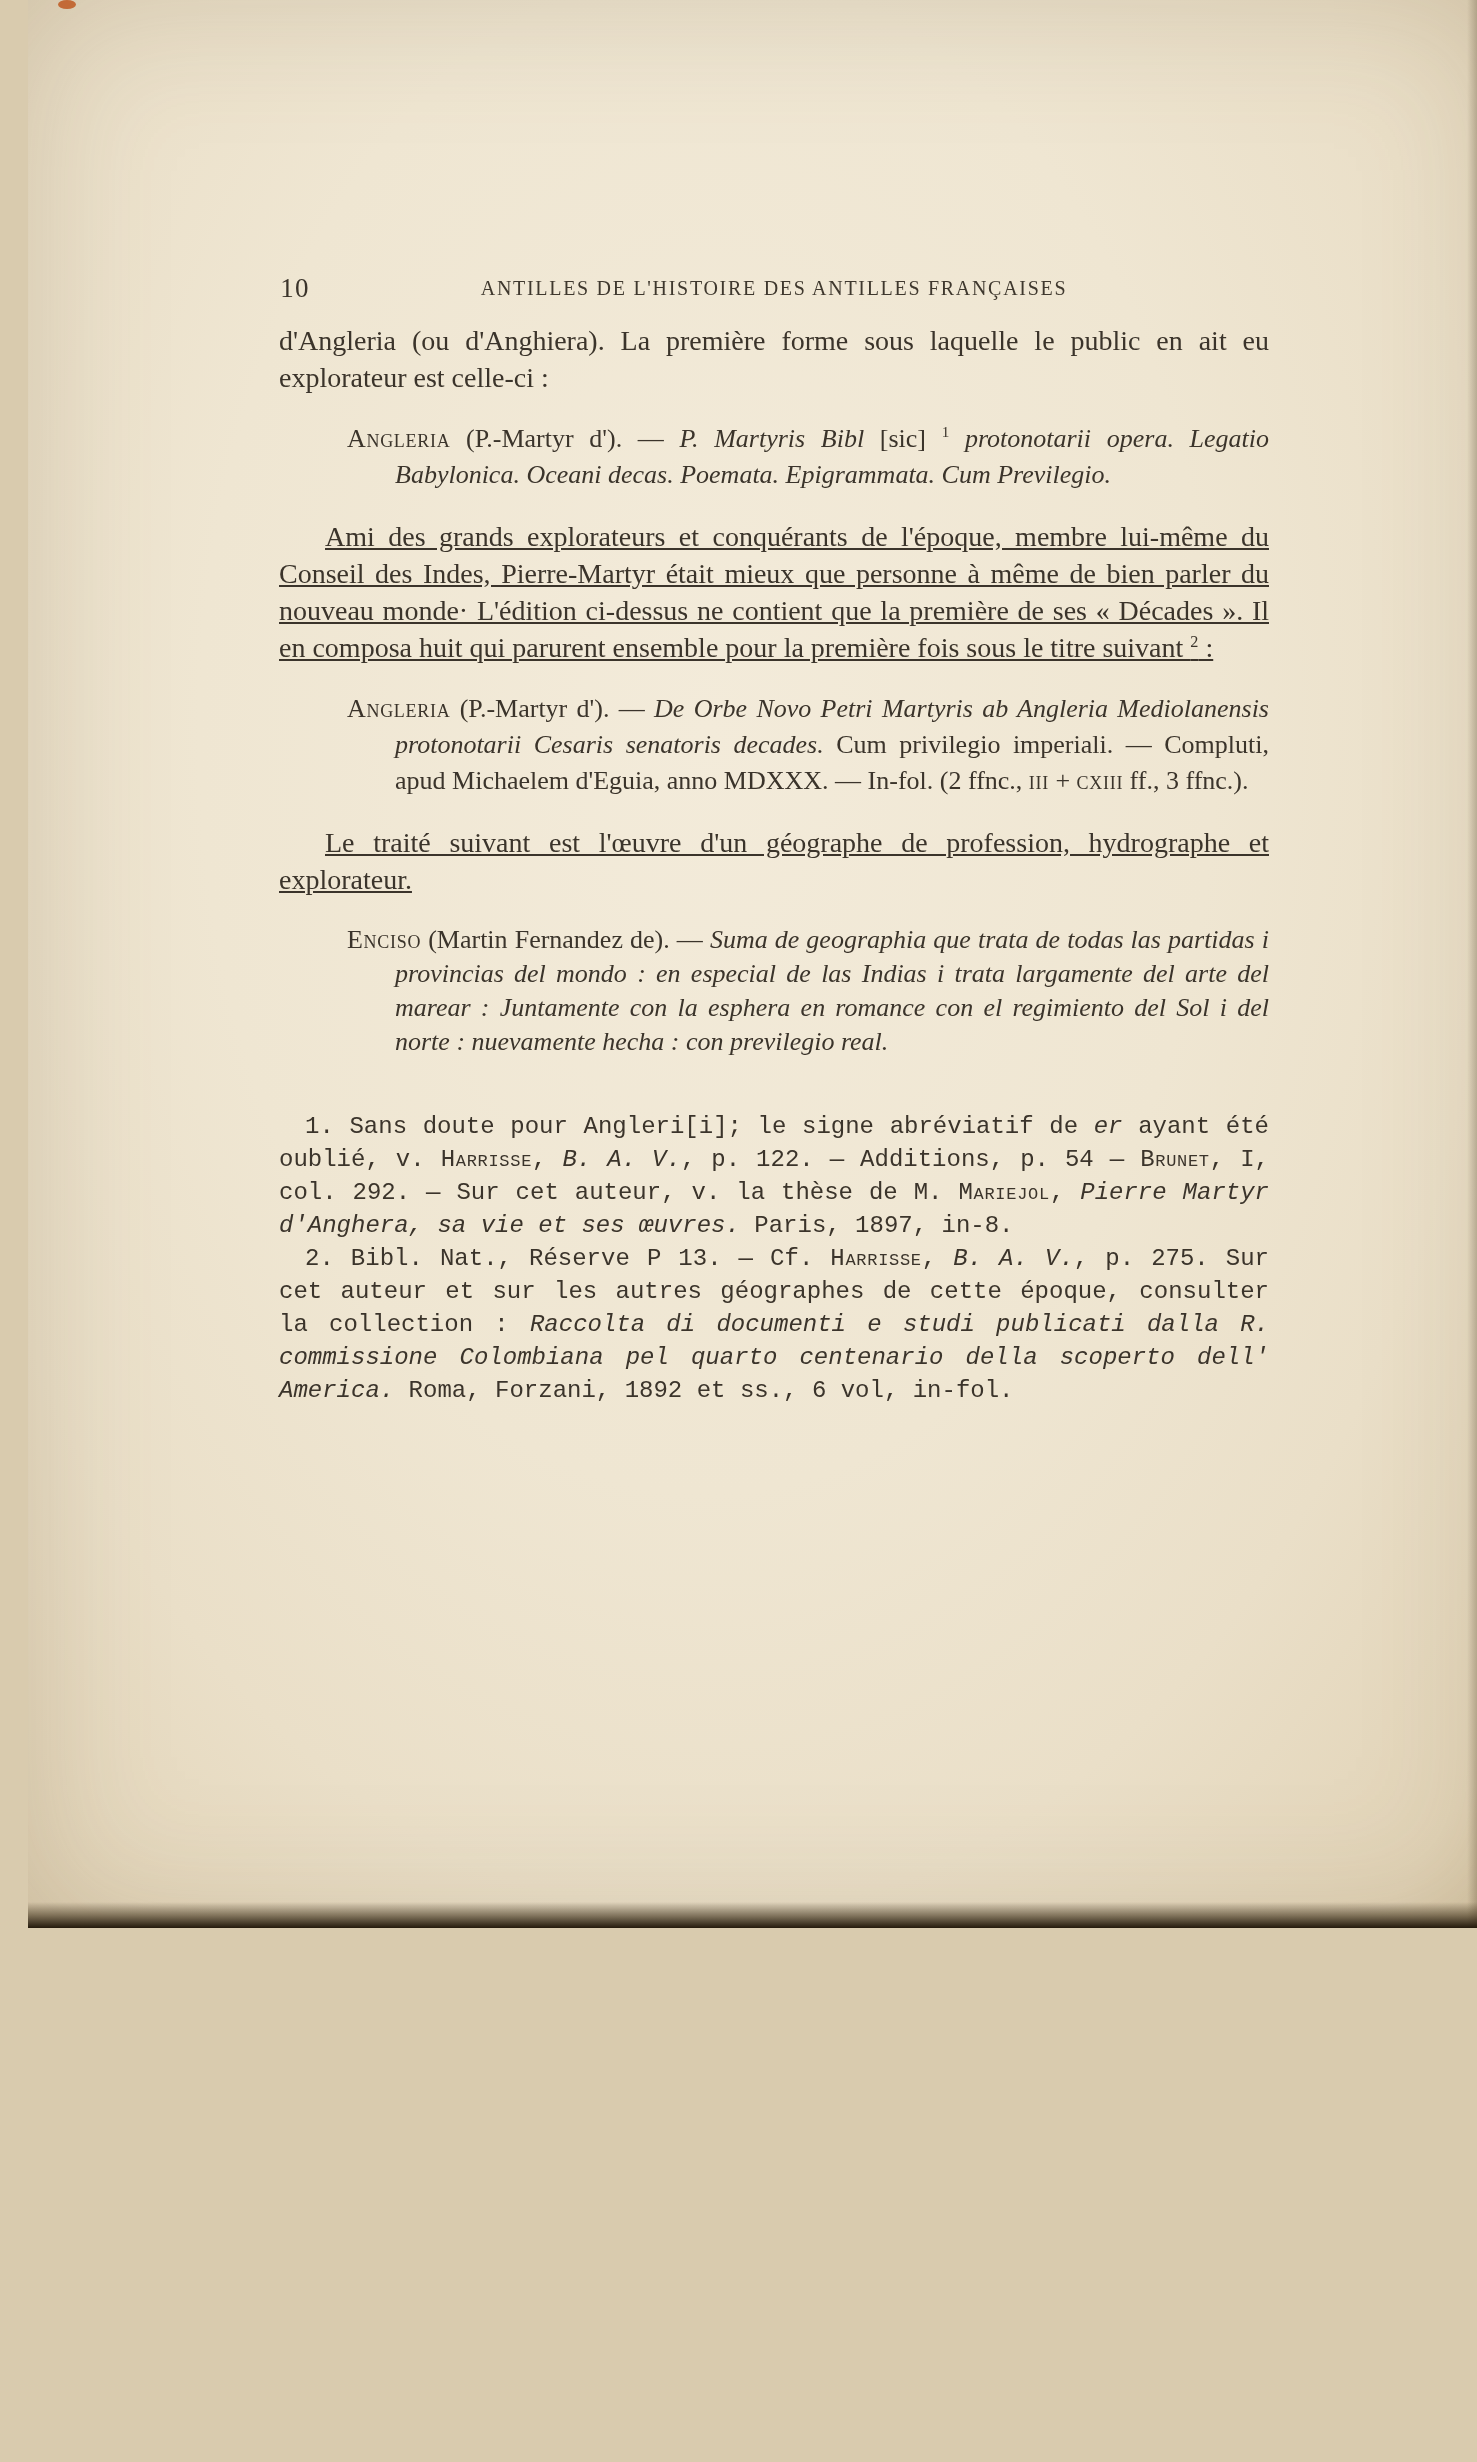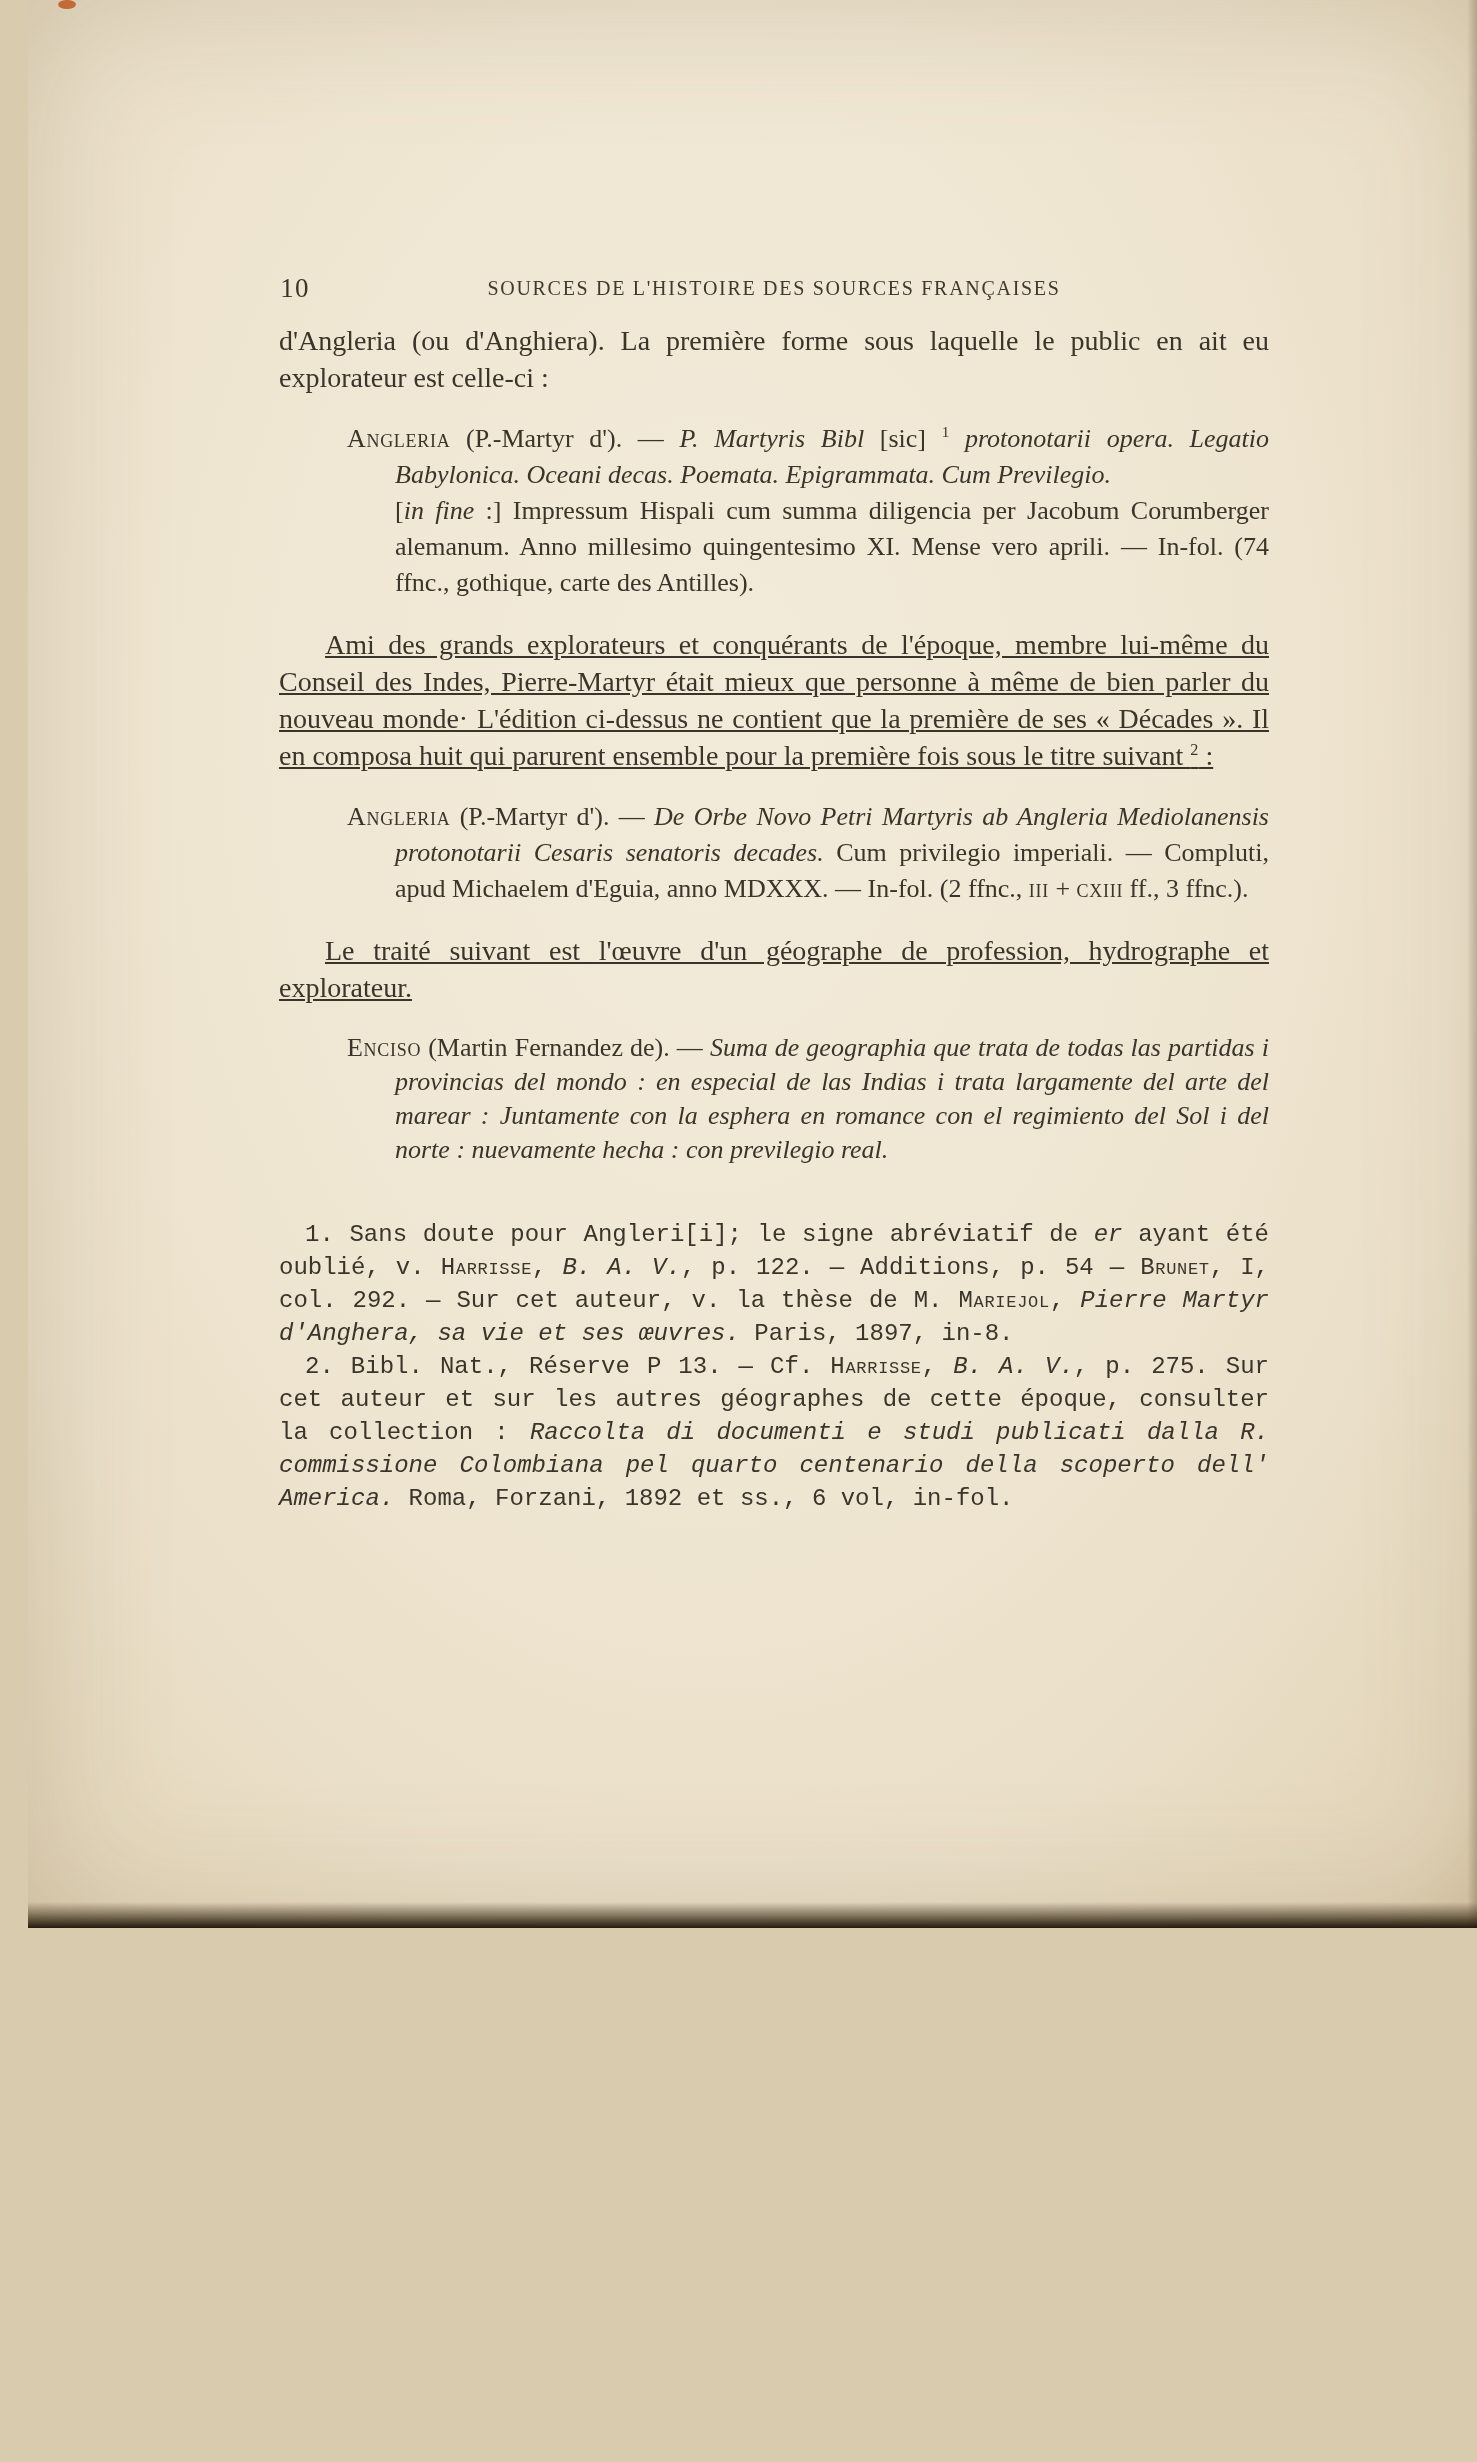--- a/index.html
+++ b/index.html
@@ -87,28 +87,27 @@
 <body>
 
 <div class="page">
 
   <span class="ink-speck"></span>
 
   <div class="column">
 
     <header class="running-head">
       <span class="pagenum">10</span>
-      <span class="running-title">SOURCES DE L'HISTOIRE DES SOURCES FRANÇAISES</span>
+      <span class="running-title">ANTILLES DE L'HISTOIRE DES ANTILLES FRANÇAISES</span>
     </header>
 
     <p class="body-para">d'Angleria (ou d'Anghiera). La première forme sous laquelle le public en ait eu explorateur est celle-ci :</p>
 
     <div class="bib-entry">
       <p><span class="frag-smallcaps">Angleria</span><span class="frag-roman"> (P.-Martyr d'). — </span><span class="frag-italic">P. Martyris Bibl</span><span class="frag-roman"> [sic] </span><span class="frag-sup">1</span><span class="frag-italic"> protonotarii opera. Legatio Babylonica. Oceani decas. Poemata. Epigrammata. Cum Previlegio.</span></p>
-      <p class="colophon"><span class="frag-roman">[</span><span class="frag-italic">in fine</span><span class="frag-roman"> :] Impressum Hispali cum summa diligencia per Jacobum Corumberger alemanum. Anno millesimo quingentesimo XI. Mense vero aprili. — In-fol. (74 ffnc., gothique, carte des Antilles).</span></p>
     </div>
 
     <p class="body-para indent"><span class="frag-roman">Ami des grands explorateurs et conquérants de l'époque, membre lui-même du Conseil des Indes, Pierre-Martyr était mieux que personne à même de bien parler du nouveau monde· L'édition ci-dessus ne contient que la première de ses « Décades ». Il en composa huit qui parurent ensemble pour la première fois sous le titre suivant </span><span class="frag-sup">2</span><span class="frag-roman"> :</span></p>
 
     <div class="bib-entry">
       <p><span class="frag-smallcaps">Angleria</span><span class="frag-roman"> (P.-Martyr d'). — </span><span class="frag-italic">De Orbe Novo Petri Martyris ab Angleria Mediolanensis protonotarii Cesaris senatoris decades.</span><span class="frag-roman"> Cum privilegio imperiali. — Compluti, apud Michaelem d'Eguia, anno MDXXX. — In-fol. (2 ffnc., </span><span class="frag-smallcaps">iii</span><span class="frag-roman"> + </span><span class="frag-smallcaps">cxiii</span><span class="frag-roman"> ff., 3 ffnc.).</span></p>
     </div>
 
     <p class="body-para indent">Le traité suivant est l'œuvre d'un géographe de profession, hydrographe et explorateur.</p>
 

